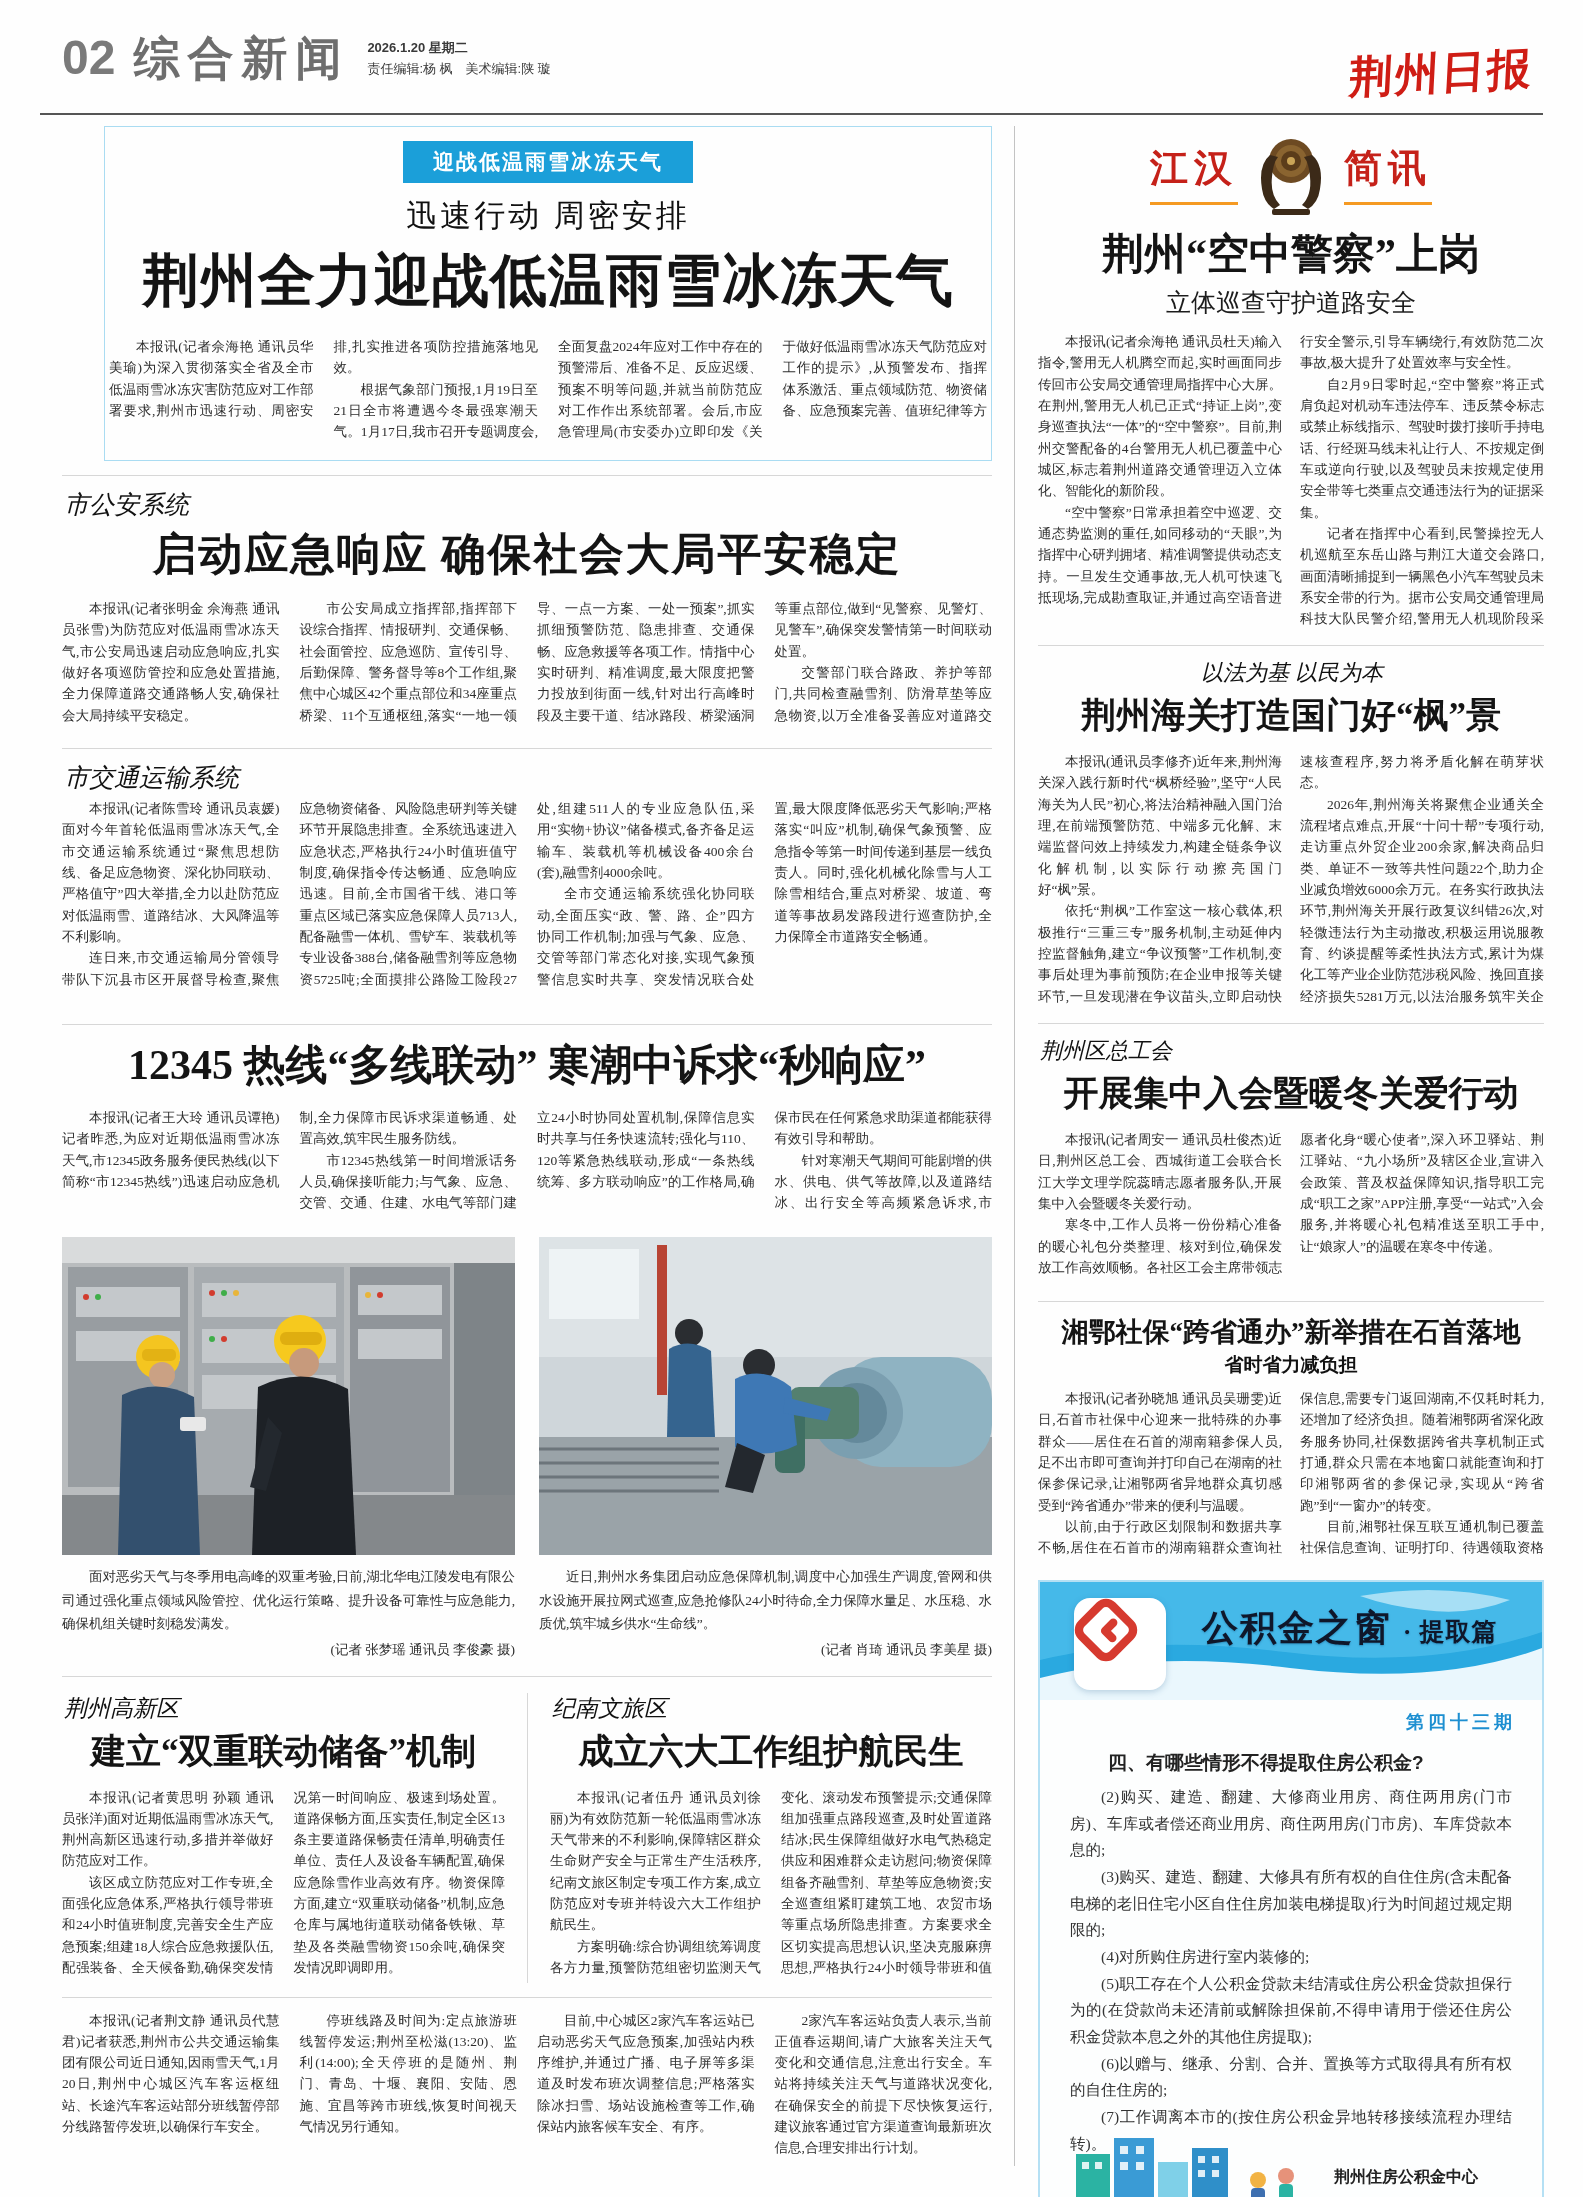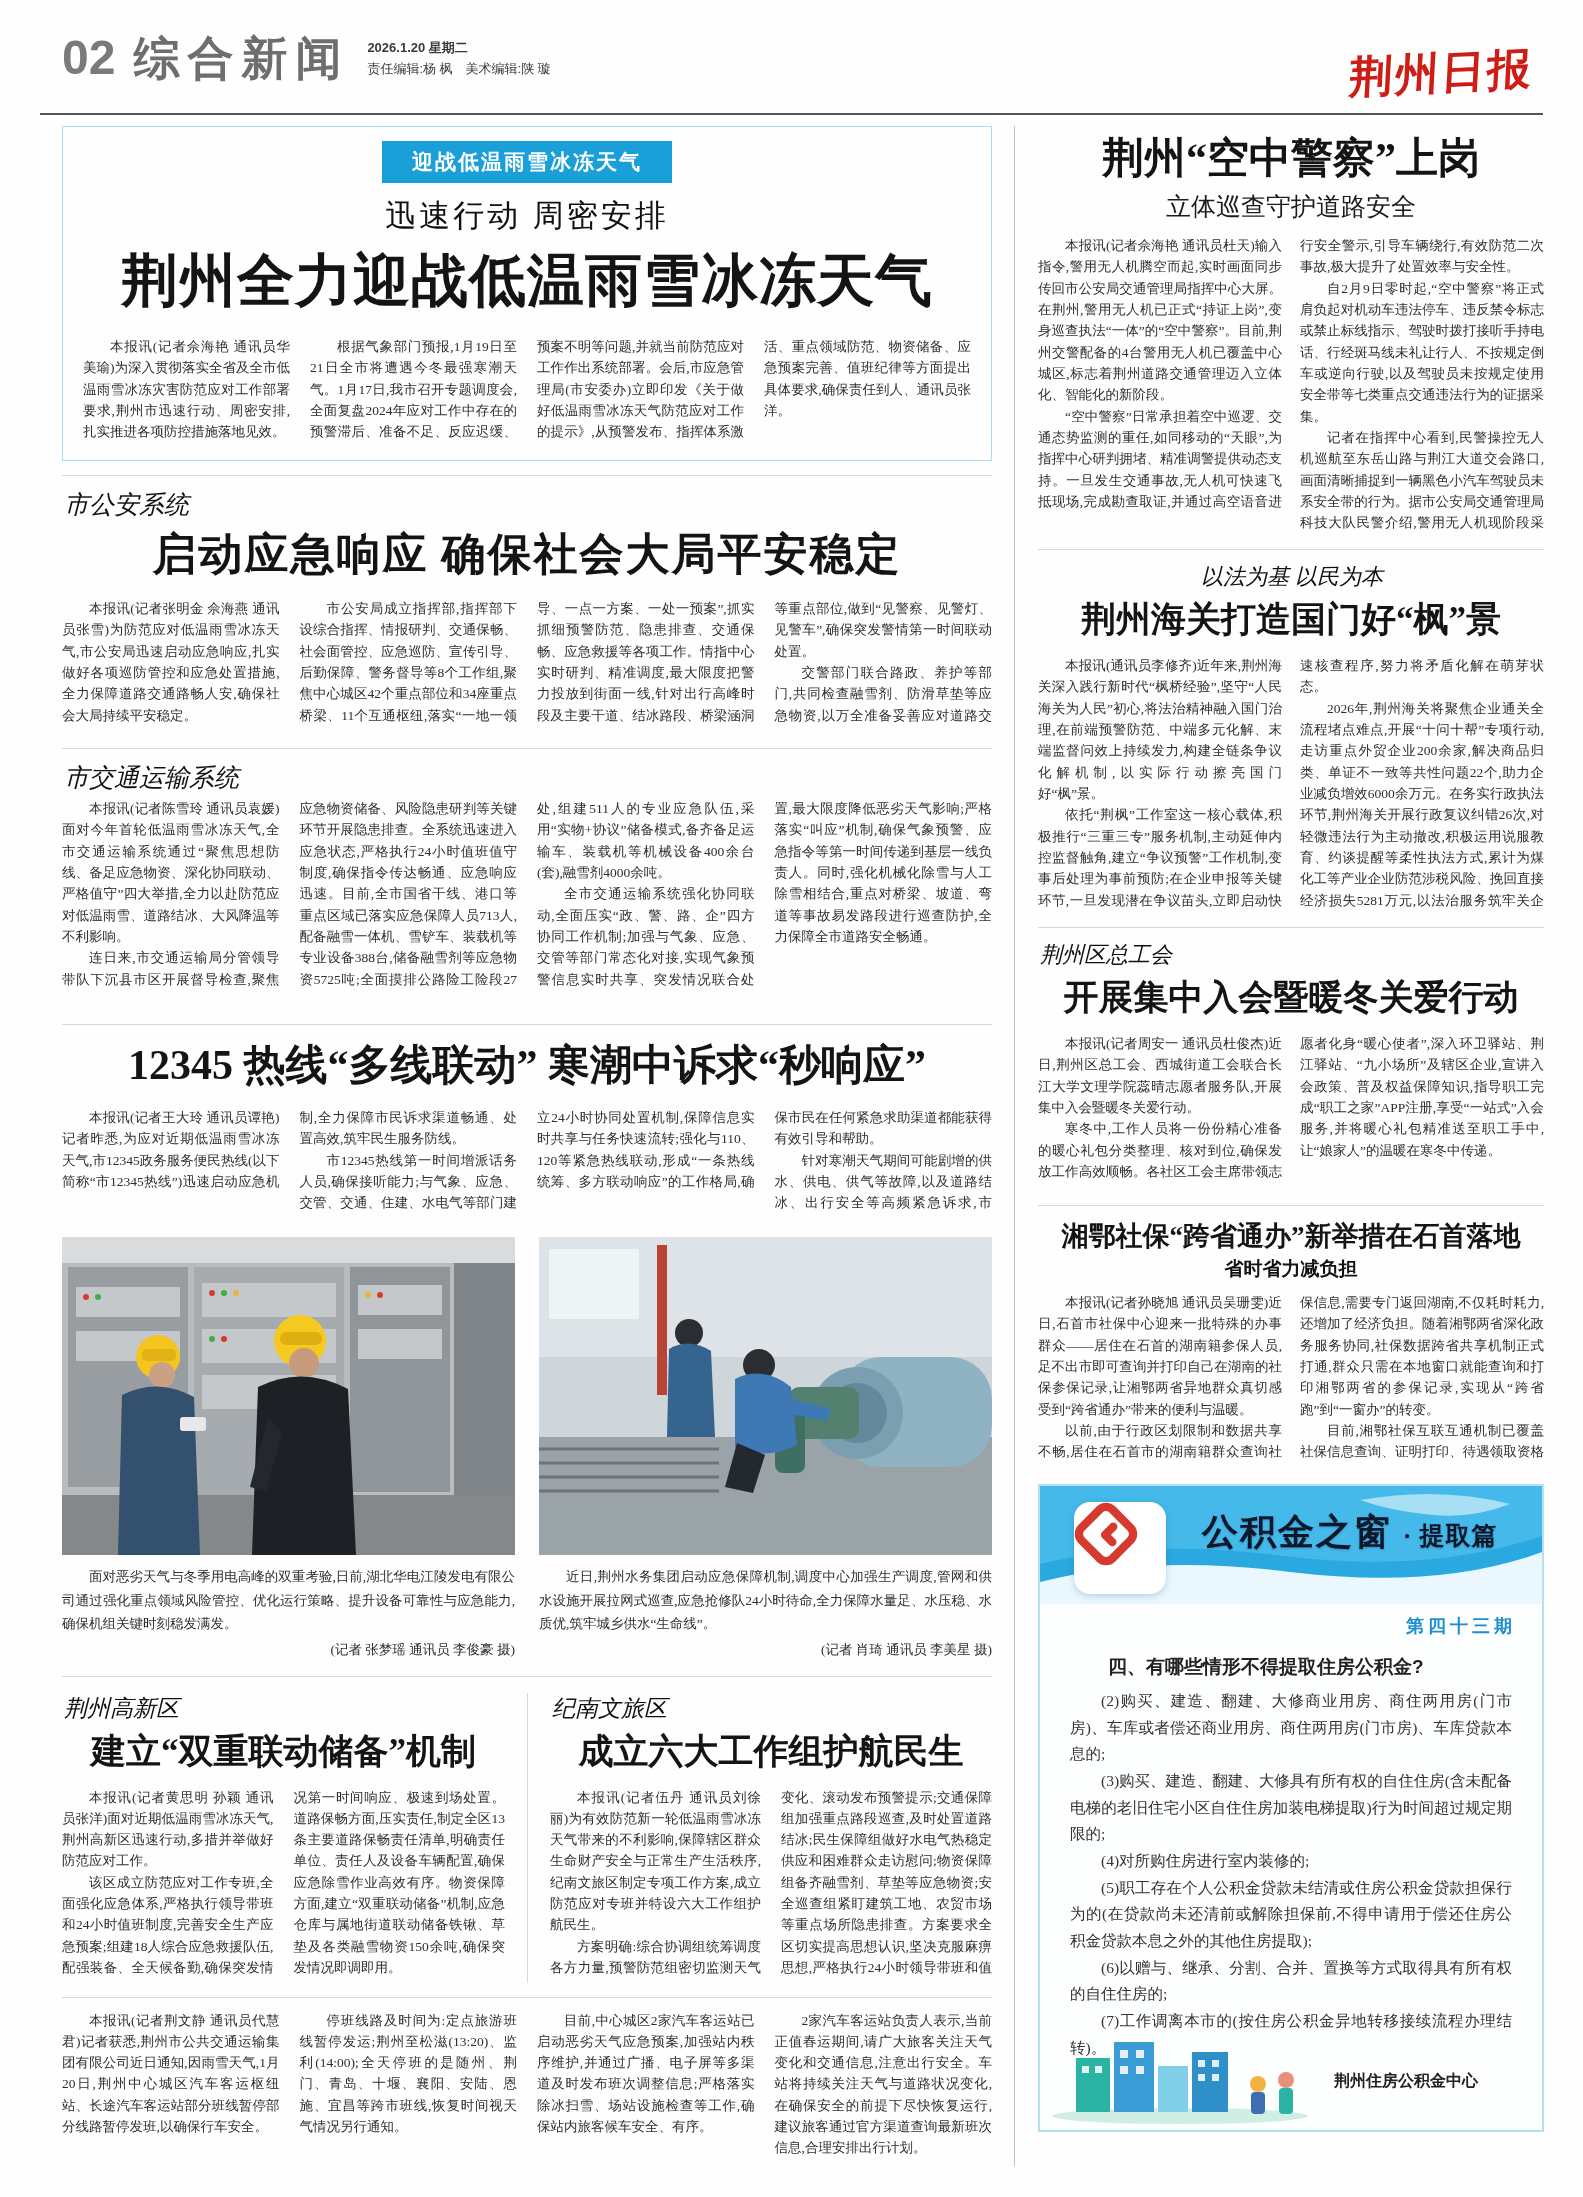--- a/index.html
+++ b/index.html
@@ -21,21 +21,21 @@
   .vrule{position:absolute;left:1014px;top:126px;height:2040px;border-left:1px solid #c3c3c3;}
   
   .kicker{font-size:25px;color:#111;font-weight:500;margin:0 0 4px 2px;font-style:italic;}
   .kicker.center{text-align:center;}
   h1,h2,h3{font-family:"Liberation Serif","DejaVu Serif",serif;color:#141414;margin:0;}
   .body{font-family:"Liberation Serif","DejaVu Serif",serif;font-size:13.5px;line-height:1.58;color:#2e2e2e;
         text-align:justify;column-gap:20px;column-fill:auto;overflow:hidden;}
   .body p{margin:0;text-indent:2em;}
   .div-h{border-top:1px solid #d7d7d7;margin:14px 0 12px;}
   
-  .lead-frame{border:1px solid #aederf5;border:1px solid #aadcf2;padding:12px 20px 8px;}
+  .lead-frame{border:1px solid #aederf5;border:1px solid #aadcf2;padding:12px 4px 8px;margin-left:42px;}
   .lead-tag{display:block;width:fit-content;margin:2px auto 12px;background:#1b9fd9;color:#fff;
             font-size:21px;letter-spacing:2px;padding:7px 30px;font-weight:bold;}
   .lead-kicker{text-align:center;font-size:31px;color:#101010;letter-spacing:3px;margin:4px 0 6px;font-weight:400;}
   .lead-headline{text-align:center;font-size:57px;font-weight:900;letter-spacing:1px;margin:0 0 16px;}
   .lead-body{columns:4;height:116px;}
   
   .police-headline{text-align:center;font-size:44px;font-weight:900;letter-spacing:2px;margin:2px 0 14px;}
   .police-body{columns:4;height:136px;}
   .trans-headline{text-align:center;font-size:48px;font-weight:900;letter-spacing:2px;margin:2px 0 14px;}
   .trans-body{columns:4;height:212px;}
@@ -270,20 +270,33 @@
         <p>本报讯(记者荆文静 通讯员代慧君)记者获悉,荆州市公共交通运输集团有限公司近日通知,因雨雪天气,1月20日,荆州中心城区汽车客运枢纽站、长途汽车客运站部分班线暂停部分线路暂停发班,以确保行车安全。</p>
         <p>停班线路及时间为:定点旅游班线暂停发运;荆州至松滋(13:20)、监利(14:00);全天停班的是随州、荆门、青岛、十堰、襄阳、安陆、恩施、宜昌等跨市班线,恢复时间视天气情况另行通知。</p>
         <p>目前,中心城区2家汽车客运站已启动恶劣天气应急预案,加强站内秩序维护,并通过广播、电子屏等多渠道及时发布班次调整信息;严格落实除冰扫雪、场站设施检查等工作,确保站内旅客候车安全、有序。</p>
         <p>2家汽车客运站负责人表示,当前正值春运期间,请广大旅客关注天气变化和交通信息,注意出行安全。车站将持续关注天气与道路状况变化,在确保安全的前提下尽快恢复运行,建议旅客通过官方渠道查询最新班次信息,合理安排出行计划。</p>
       </div>
     </div>
   </div>
 
   <div class="rightcol">
 
+    <div class="brief-hdr">
+      <span class="brief-word">江汉</span>
+      <svg width="78" height="86" viewBox="0 0 78 86">
+        <circle cx="39" cy="30" r="22" fill="#6d4a22"></circle>
+        <circle cx="39" cy="30" r="16" fill="#8a6430"></circle>
+        <circle cx="39" cy="30" r="10" fill="#5b3c1a"></circle>
+        <circle cx="39" cy="30" r="4" fill="#caa457"></circle>
+        <path d="M18 24 Q6 34 10 58 Q12 72 22 78 L28 74 Q18 64 20 46 Q21 32 26 26 Z" fill="#3c2a18"></path>
+        <path d="M60 24 Q72 34 68 58 Q66 72 56 78 L50 74 Q60 64 58 46 Q57 32 52 26 Z" fill="#3c2a18"></path>
+        <rect x="20" y="78" width="38" height="6" rx="2" fill="#3c2a18"></rect>
+      </svg>
+      <span class="brief-word">简讯</span>
+    </div>
 
     <div>
       <h2 class="aerial-headline">荆州“空中警察”上岗</h2>
       <div class="aerial-sub">立体巡查守护道路安全</div>
       <div class="body r-body">
         <p>本报讯(记者佘海艳 通讯员杜天)输入指令,警用无人机腾空而起,实时画面同步传回市公安局交通管理局指挥中心大屏。在荆州,警用无人机已正式“持证上岗”,变身巡查执法“一体”的“空中警察”。目前,荆州交警配备的4台警用无人机已覆盖中心城区,标志着荆州道路交通管理迈入立体化、智能化的新阶段。</p>
         <p>“空中警察”日常承担着空中巡逻、交通态势监测的重任,如同移动的“天眼”,为指挥中心研判拥堵、精准调警提供动态支持。一旦发生交通事故,无人机可快速飞抵现场,完成勘查取证,并通过高空语音进行安全警示,引导车辆绕行,有效防范二次事故,极大提升了处置效率与安全性。</p>
         <p>自2月9日零时起,“空中警察”将正式肩负起对机动车违法停车、违反禁令标志或禁止标线指示、驾驶时拨打接听手持电话、行经斑马线未礼让行人、不按规定倒车或逆向行驶,以及驾驶员未按规定使用安全带等七类重点交通违法行为的证据采集。</p>
         <p>记者在指挥中心看到,民警操控无人机巡航至东岳山路与荆江大道交会路口,画面清晰捕捉到一辆黑色小汽车驾驶员未系安全带的行为。据市公安局交通管理局科技大队民警介绍,警用无人机现阶段采用“手动+自动”巡航模式,借助远程喊话功能,对轻微违法行为即时提醒,在拥堵路段引导车辆有序通行,实现“空中劝导”与地面疏导的温情联动。后期将引入AI算法支持,实现自动识别与上传,进一步提升科技执法效能。无人机抓拍执法属于非现场执法,正式启用后,其抓拍的证据将通过人工审核后作为处罚依据。</p>
       </div>

